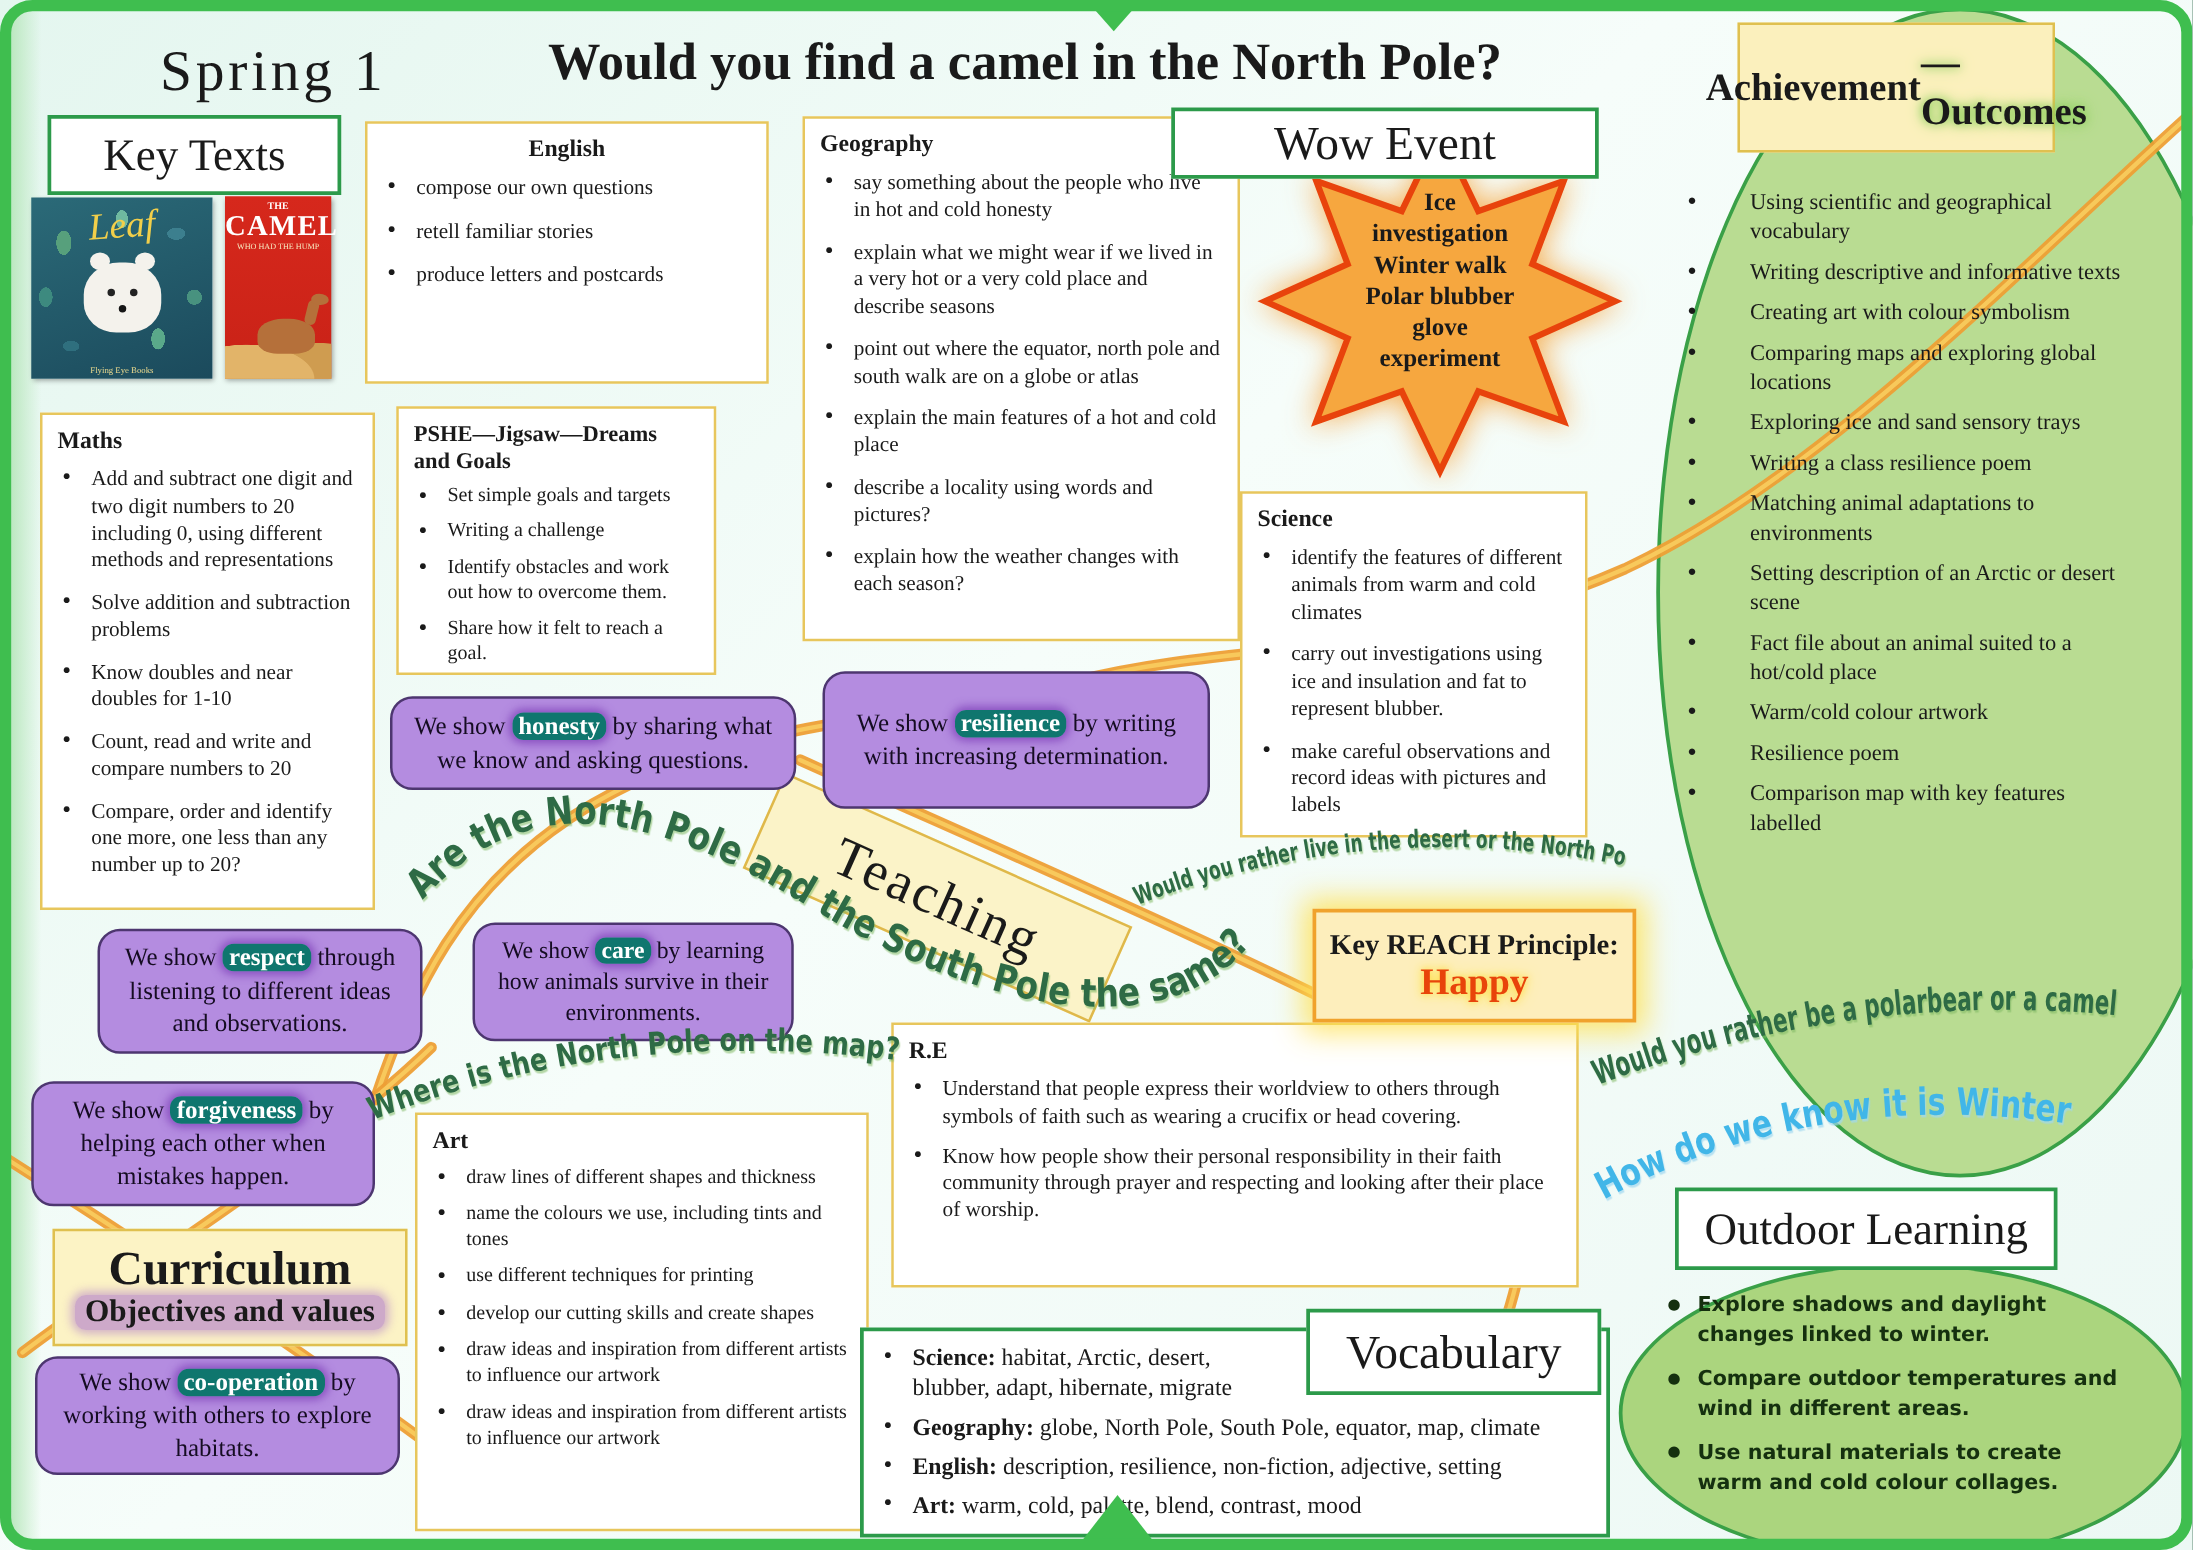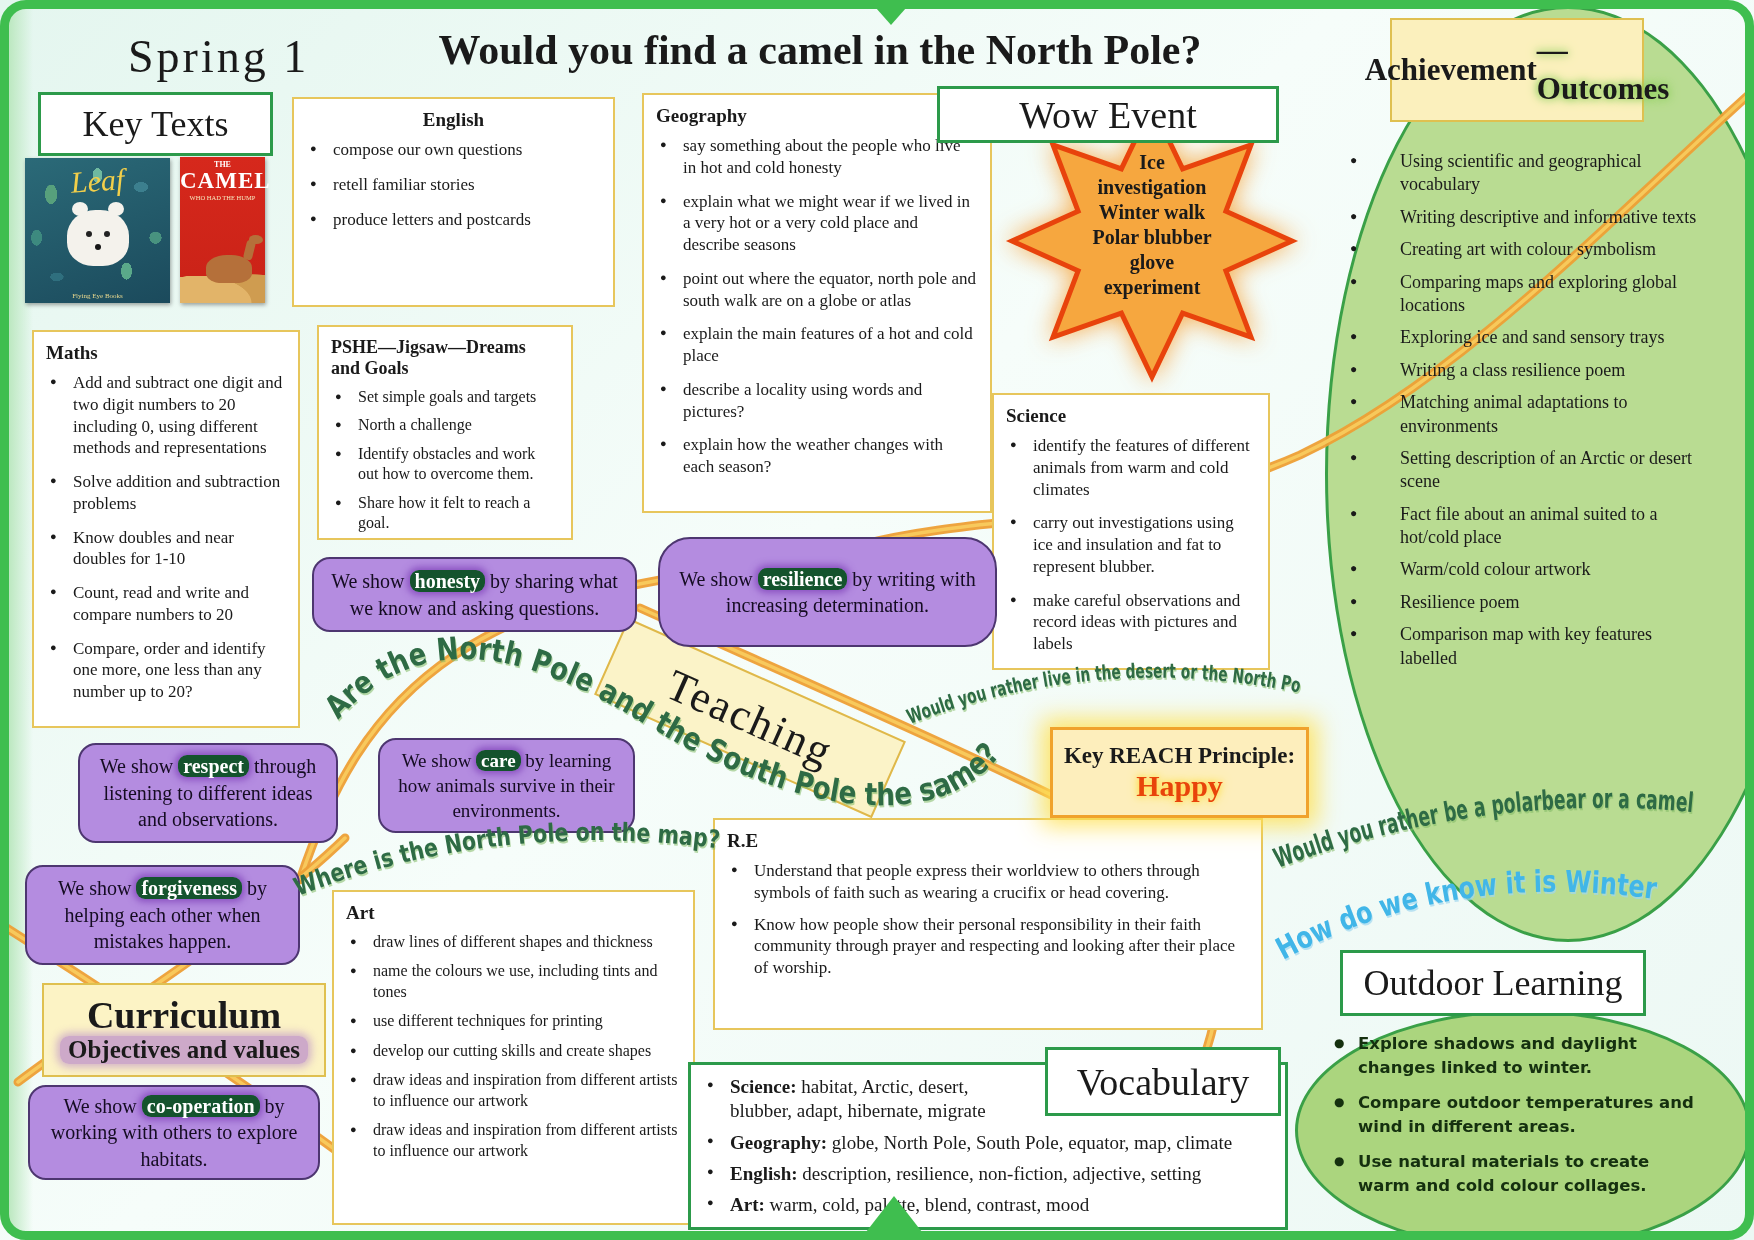--- a/index.html
+++ b/index.html
@@ -66,24 +66,24 @@
   #outcomes li{position:relative;padding-left:60px;margin-bottom:9px;line-height:1.3;}
   #outcomes li::before{content:"●";position:absolute;left:10px;top:3px;font-size:12px;}
 
   #star-text{position:absolute;left:1057px;top:150px;width:190px;text-align:center;font-weight:bold;
         font-size:20px;line-height:25px;z-index:6;}
 
   .purple{position:absolute;background:#b48ce0;border:2px solid #4d3670;border-radius:18px;
         display:flex;align-items:center;justify-content:center;text-align:center;
         font-size:20px;line-height:1.32;padding:6px 14px;box-sizing:border-box;color:#150c22;z-index:8;}
   .purple p{margin:0;}
-  .kw{background:#14532d;color:#fff;border-radius:9px;padding:0 5px;font-weight:bold;
+  .kw{background:#0f766e;color:#fff;border-radius:9px;padding:0 5px;font-weight:bold;
         box-shadow:0 0 7px 3px rgba(124,62,183,.75);}
   #v-honesty{left:312px;top:557px;width:325px;height:75px;}
-  #v-resilience{left:658px;top:537px;width:339px;height:110px;border-radius:32px;}
+  #v-resilience{left:658px;top:537px;width:310px;height:110px;}
   #v-respect{left:78px;top:743px;width:260px;height:100px;text-align:center;}
   #v-care{left:378px;top:738px;width:257px;height:95px;font-size:19px;}
   #v-forgive{left:25px;top:865px;width:275px;height:100px;}
   #v-coop{left:28px;top:1085px;width:292px;height:95px;}
 
   #teaching{position:absolute;left:598px;top:676px;width:300px;height:80px;background:#fbf3c8;border:2px solid #dfb84a;
         transform:rotate(24deg);display:flex;align-items:center;justify-content:center;
         font-size:44px;letter-spacing:2px;z-index:7;}
 
   #reach{position:absolute;left:1050px;top:727px;width:253px;height:85px;background:#fdeebc;border:3px solid #f0a22c;
@@ -216,21 +216,21 @@
       <li>Know doubles and near doubles for 1-10</li>
       <li>Count, read and write and compare numbers to 20</li>
       <li>Compare, order and identify one more, one less than any number up to 20?</li>
     </ul>
   </div>
 
   <div class="panel" id="pshe">
     <h3>PSHE—Jigsaw—Dreams and Goals</h3>
     <ul>
       <li>Set simple goals and targets</li>
-      <li>North a challenge</li>
+      <li>Writing a challenge</li>
       <li>Identify obstacles and work out how to overcome them.</li>
       <li>Share how it felt to reach a goal.</li>
     </ul>
   </div>
 
   <div class="panel" id="science">
     <h3>Science</h3>
     <ul>
       <li>identify the features of different animals from warm and cold climates</li>
       <li>carry out investigations using ice and insulation and fat to represent blubber.</li>

